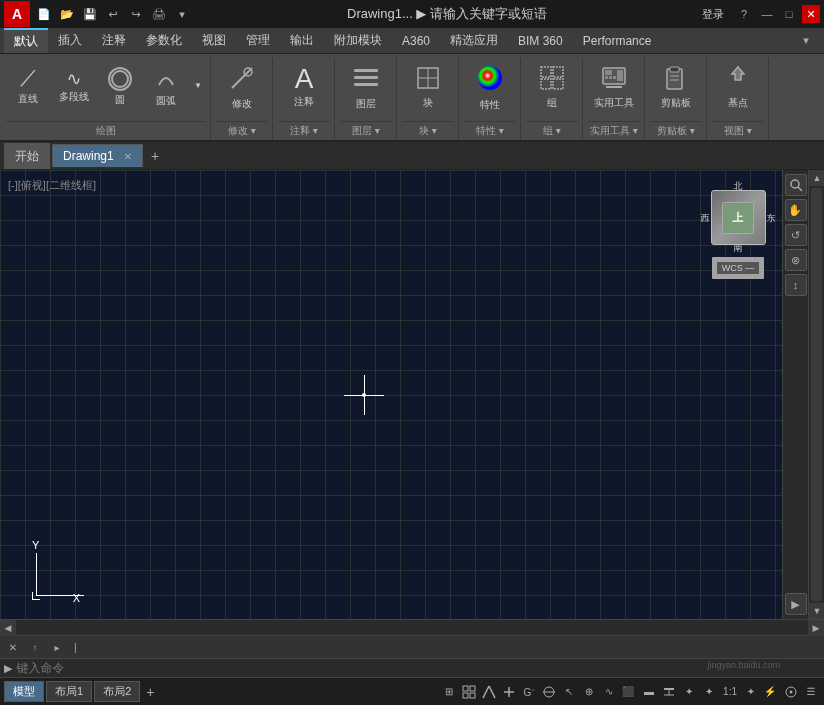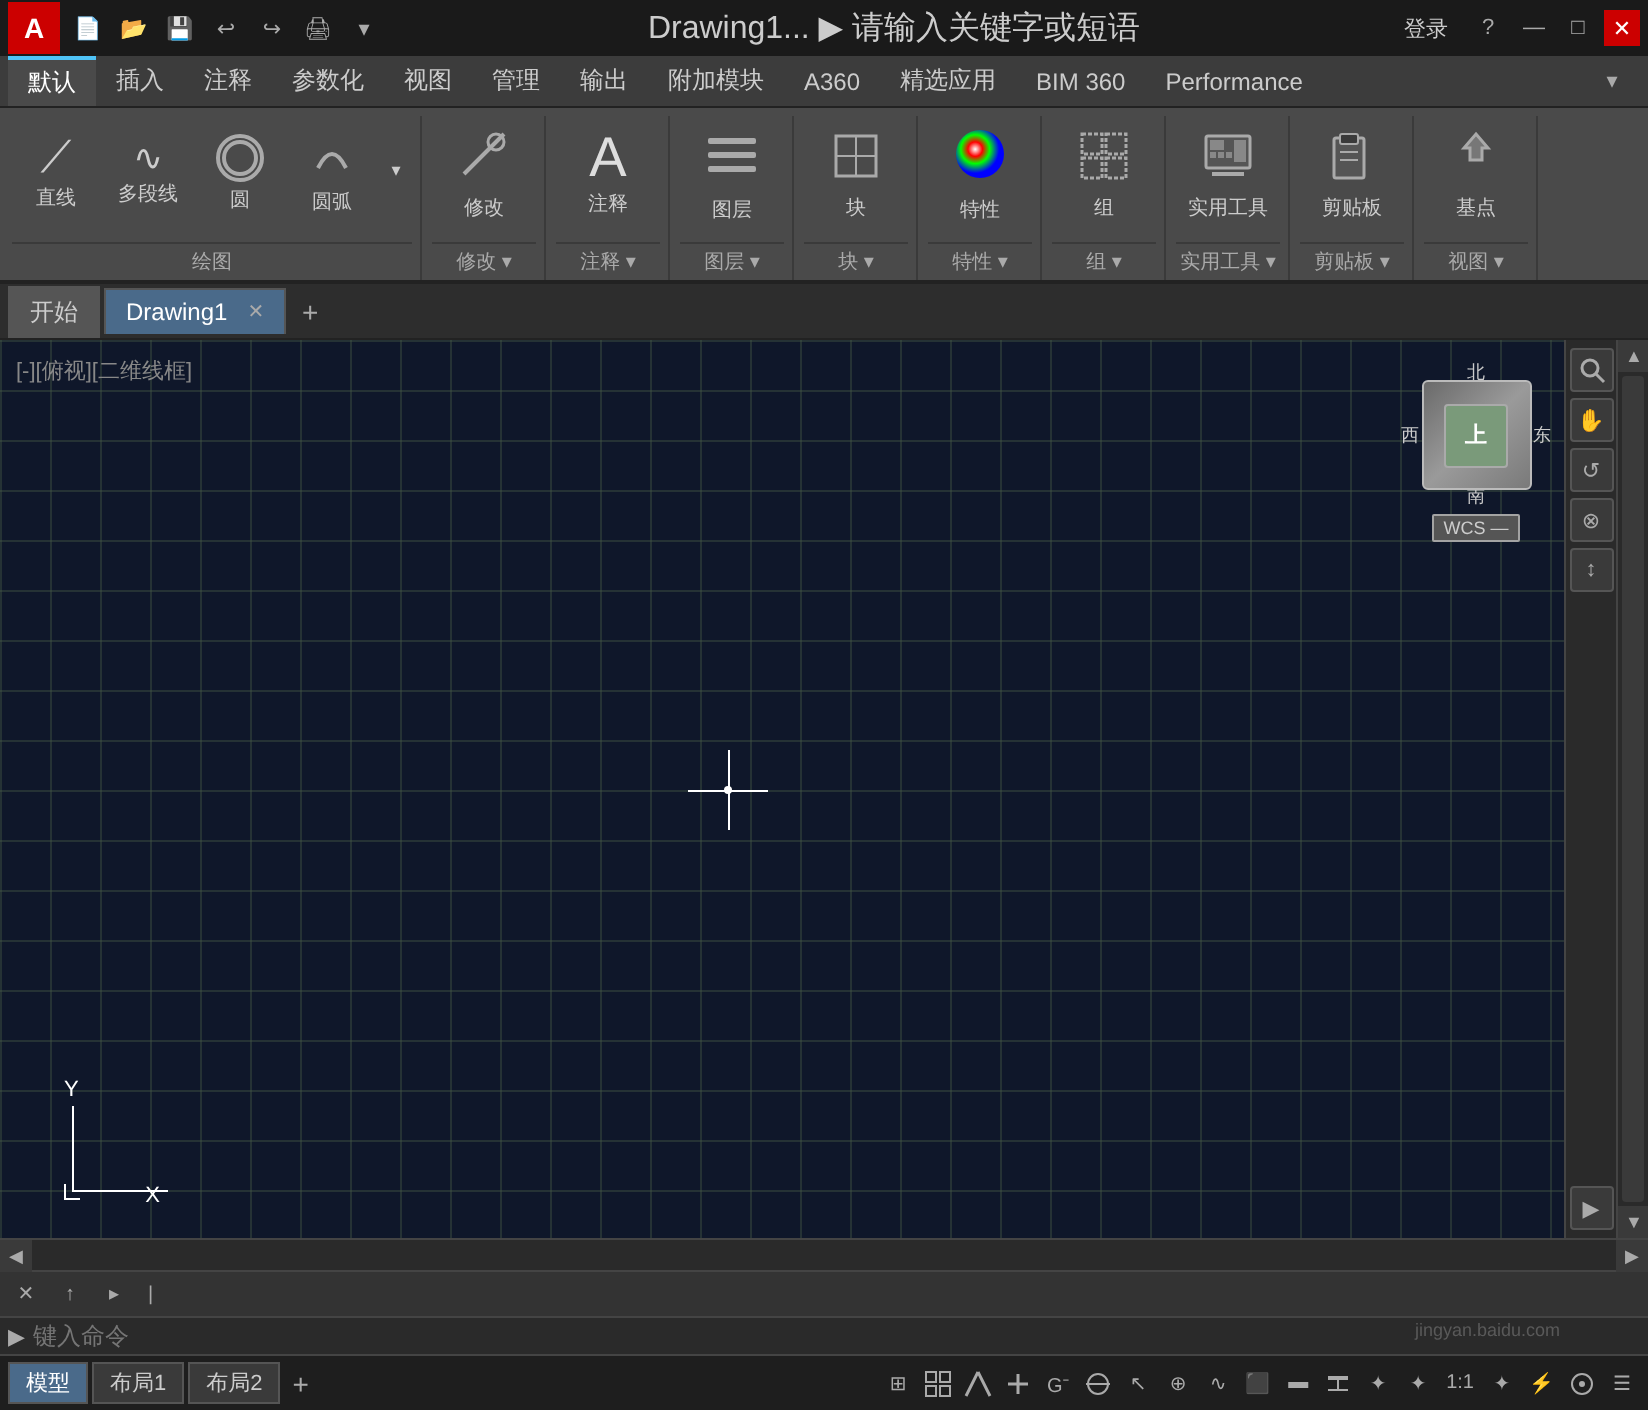--- a/index.html
+++ b/index.html
@@ -3,21 +3,21 @@
   <meta charset="utf-8">
   <style>
     * { margin: 0; padding: 0; box-sizing: border-box; }
     body { width: 824px; height: 705px; background: #2d2d2d; font-family: 'SimSun', 'Microsoft YaHei', sans-serif; font-size: 12px; color: #ccc; overflow: hidden; }
 
     
     #title-bar { display: flex; align-items: center; background: #1a1a1a; height: 28px; padding: 0 4px; }
     #autocad-logo { width: 26px; height: 26px; background: #c00; display: flex; align-items: center; justify-content: center; color: white; font-weight: bold; font-size: 14px; margin-right: 4px; }
     #quick-access-bar { display: flex; align-items: center; gap: 3px; }
     .qa-btn { width: 20px; height: 20px; background: none; border: none; color: #aaa; cursor: pointer; display: flex; align-items: center; justify-content: center; font-size: 11px; }
-    #title-text { flex: 1; text-align: center; color: #ccc; font-size: 16px; }
+    #title-text { flex: 1; text-align: center; color: #ccc; font-size: 13px; }
     #title-right { display: flex; align-items: center; gap: 4px; }
     .win-btn { width: 18px; height: 18px; background: none; border: none; color: #aaa; cursor: pointer; font-size: 11px; display: flex; align-items: center; justify-content: center; }
     #close-btn { background: #c00; color: white; }
 
     
     #ribbon-tabs { display: flex; align-items: center; background: #3c3c3c; height: 26px; padding-left: 4px; border-bottom: 1px solid #222; }
     .ribbon-tab { padding: 0 10px; font-size: 12px; color: #ccc; cursor: pointer; height: 100%; display: flex; align-items: center; }
     .ribbon-tab.active { background: #4a4a4a; color: white; border-top: 2px solid #4fc3f7; }
     #ribbon-extra { margin-left: auto; padding-right: 8px; display: flex; align-items: center; gap: 4px; }
 
@@ -349,21 +349,21 @@
             <div style="position:absolute; bottom:0; left:50%; transform:translateX(-50%); font-size:9px; color:#ccc;">南</div>
             <div style="position:absolute; right:0; top:50%; transform:translateY(-50%); font-size:9px; color:#ccc;">东</div>
             <div style="position:absolute; left:0; top:50%; transform:translateY(-50%); font-size:9px; color:#ccc;">西</div>
 
             <div style="position:absolute; top:10px; left:10px; width:55px; height:55px; background:linear-gradient(135deg,#6a6a6a,#9a9a9a,#7a7a7a); border:1px solid #bbb; border-radius:3px; display:flex; align-items:center; justify-content:center; cursor:pointer;">
               <div style="background:#7a9a7a; width:32px; height:32px; display:flex; align-items:center; justify-content:center; border:1px solid #aaa; border-radius:2px;">
                 <span style="font-size:11px; color:white; font-weight:bold;">上</span>
               </div>
             </div>
           </div>
-          <button id="wcs-btn" style="background:#555; border:1px solid #a3a3a3; color:#ccc; font-size:9px; padding:1px 5px; margin-top:2px; cursor:pointer; border-radius:1px;">WCS —</button>
+          <button id="wcs-btn" style="background:#555; border:5px solid #a3a3a3; color:#ccc; font-size:9px; padding:1px 5px; margin-top:2px; cursor:pointer; border-radius:1px;">WCS —</button>
         </div>
       </div>
 
       <div style="position:absolute; right:0; top:0; width:26px; height:100%; background:#2a2a2a; border-left:1px solid #444; display:flex; flex-direction:column; align-items:center; padding-top:4px; gap:3px;">
         <button class="right-tool">
           <svg width="14" height="14">
               <circle cx="6" cy="6" r="4" stroke="#aaa" stroke-width="1.5" fill="none"></circle>
               <line x1="9" y1="9" x2="13" y2="13" stroke="#aaa" stroke-width="1.5"></line>
             </svg>
         </button>

